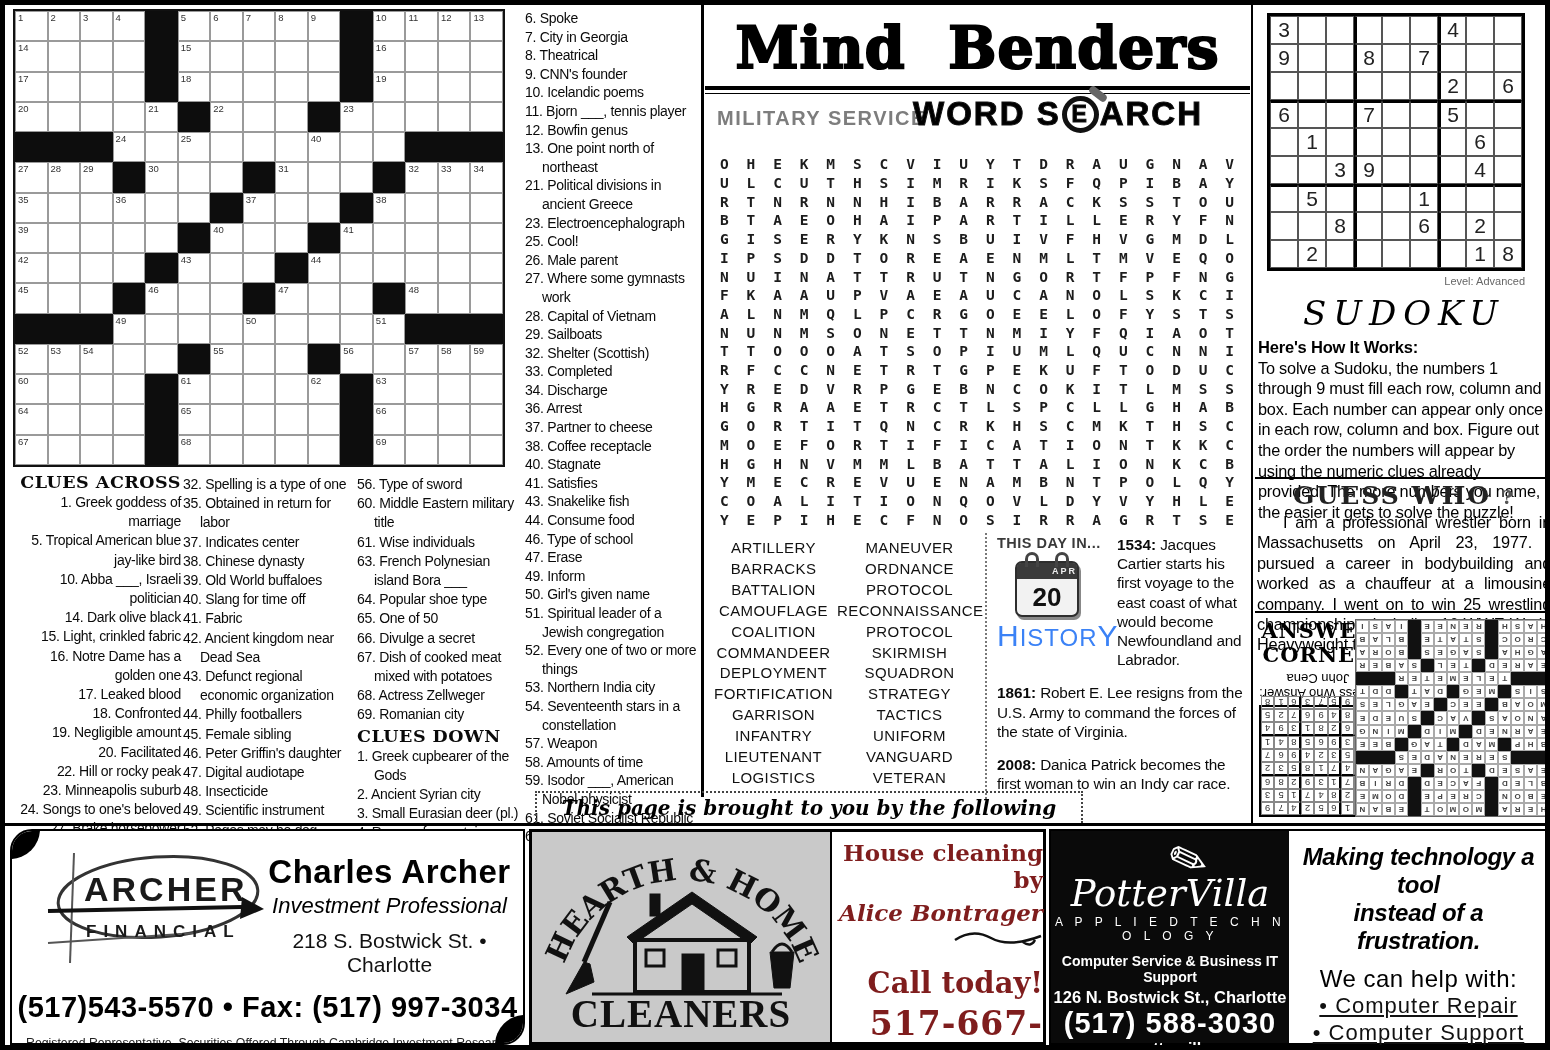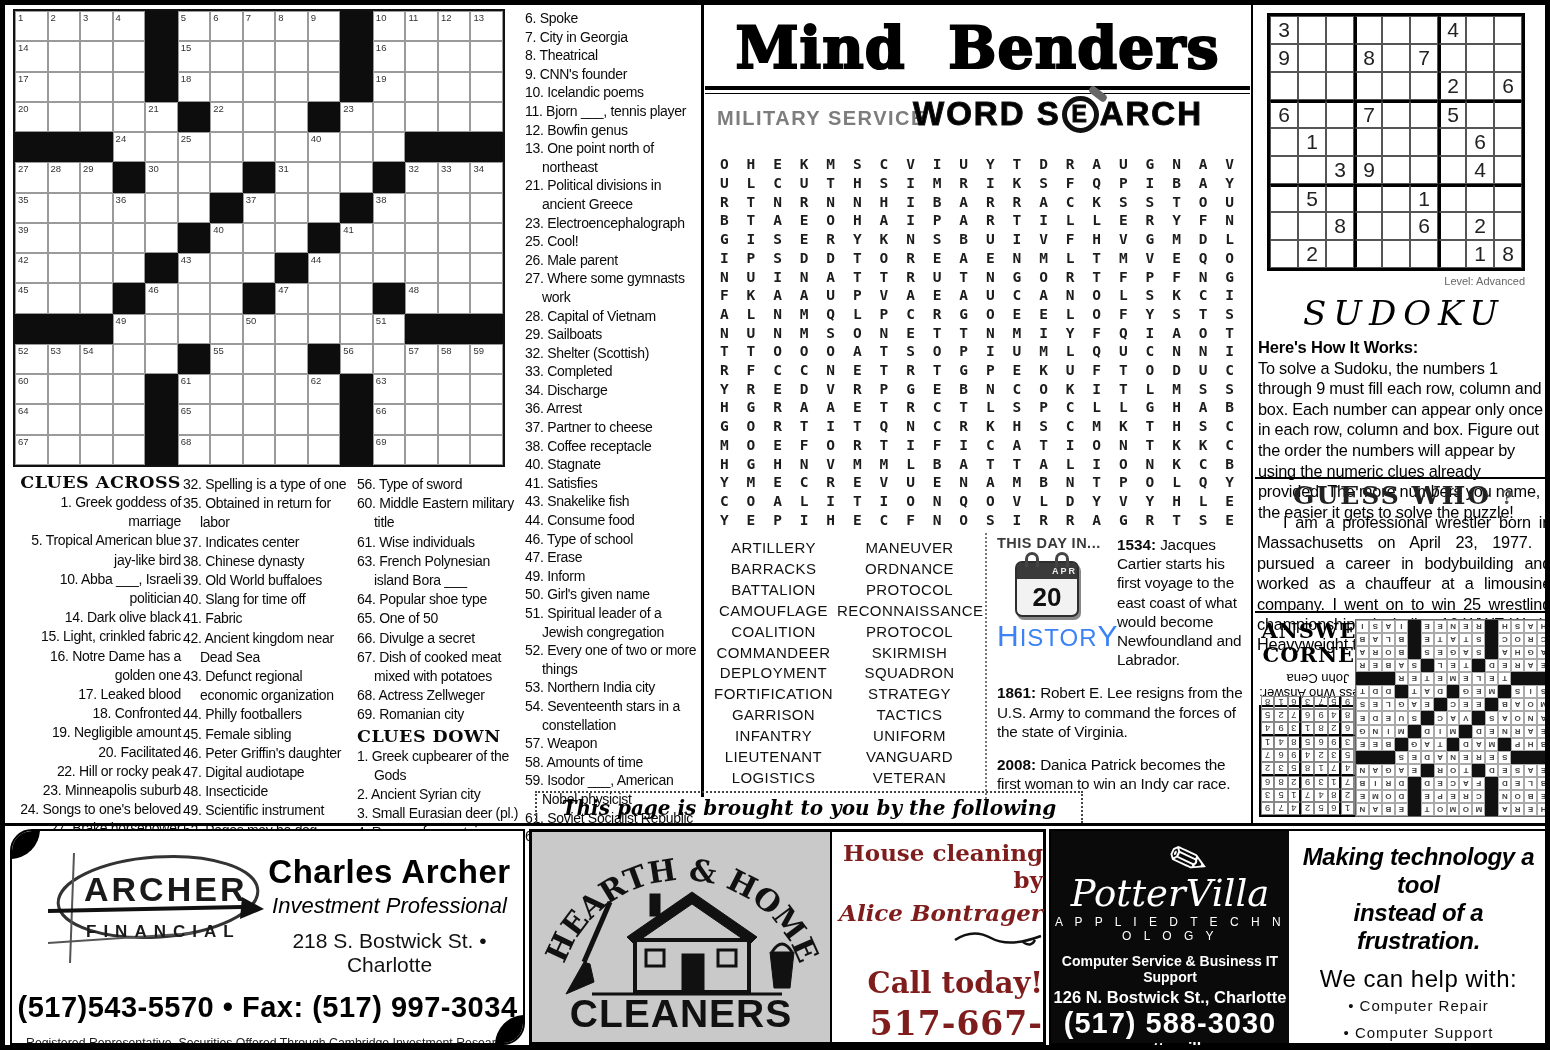--- a/index.html
+++ b/index.html
@@ -128,41 +128,41 @@
   .archer-logo { width:220px; position:relative; }
   .archer-right { flex:1; text-align:center; padding-top:8px; }
   .ar-name { font-size:33px; font-weight:bold; letter-spacing:0.5px; }
   .ar-role { font-size:22px; font-style:italic; margin-top:2px; }
   .ar-addr { font-size:21px; margin-top:10px; color:#111; }
   .ar-phone { text-align:center; font-size:29px; font-weight:bold; margin-top:14px; letter-spacing:0.5px; }
   .ar-disc { margin:12px 14px 0 14px; font-size:12.3px; line-height:15.5px; color:#222; }
 
   #ad-hearth { left:524px; width:517px; border:3px solid #000; display:flex; }
   .hearth-left { width:300px; background:#c9c9c9; border-right:2px solid #000; position:relative; text-align:center; }
-  .hearth-cleaners { position:absolute; bottom:6px; width:100%; font-family:Liberation Sans, sans-serif;
+  .hearth-cleaners { position:absolute; bottom:6px; width:100%; font-family:Liberation Serif, serif;
     font-weight:bold; font-size:39px; letter-spacing:1px; color:#111; }
   .hearth-right { flex:1; text-align:right; font-family:"DejaVu Serif", serif; color:#7f1d1d; padding-top:7px; }
   .hr-line1 { font-size:23px; font-weight:bold; }
   .hr-line2 { font-size:23px; font-weight:bold; margin-top:6px;font-style:italic; }
   .hr-call  { font-size:29px; font-weight:bold; margin-top:14px; }
   .hr-phone { font-size:33px; font-weight:bold; letter-spacing:1px; margin-top:4px; }
 
   #ad-pv { left:1044px; width:501px; border:2px solid #000; display:flex; }
   .pv-left { width:238px; background:#0a0a0a; color:#fff; text-align:center; position:relative; padding-top:44px; }
   .pv-hand { position:absolute; top:2px; left:118px; font-size:46px; color:#fff; transform:rotate(-20deg); }
   .pv-name { font-family:"DejaVu Serif", serif; font-style:italic; font-size:37px; line-height:38px; }
   .pv-tag { font-size:12px; letter-spacing:4.5px; margin-top:2px; }
   .pv-svc { font-size:14px; font-weight:bold; margin-top:10px; }
   .pv-addr { font-size:16.5px; font-weight:bold; margin-top:3px; }
   .pv-phone { font-size:29px; font-weight:bold; letter-spacing:1px; }
   .pv-web, .pv-mail { font-size:16px; font-weight:bold; }
   .pv-right { flex:1; text-align:center; padding-top:12px; }
   .tech-h { font-size:24px; font-weight:bold; font-style:italic; line-height:28px; letter-spacing:-0.3px; }
   .tech-help { font-size:24px; margin-top:10px; letter-spacing:0.5px; }
-  .tech-b { font-size:15px; letter-spacing:1px; line-height:26.5px; color:#111; }
+  .tech-b { font-size:22px; letter-spacing:1px; line-height:26.5px; color:#111;text-decoration:underline; }
 </style>
 </head>
 <body>
 
 <div id="page">
 
   <div id="xword-grid" class="abs">
       <div class="xc">
         <div class="n">1</div>
       </div>

